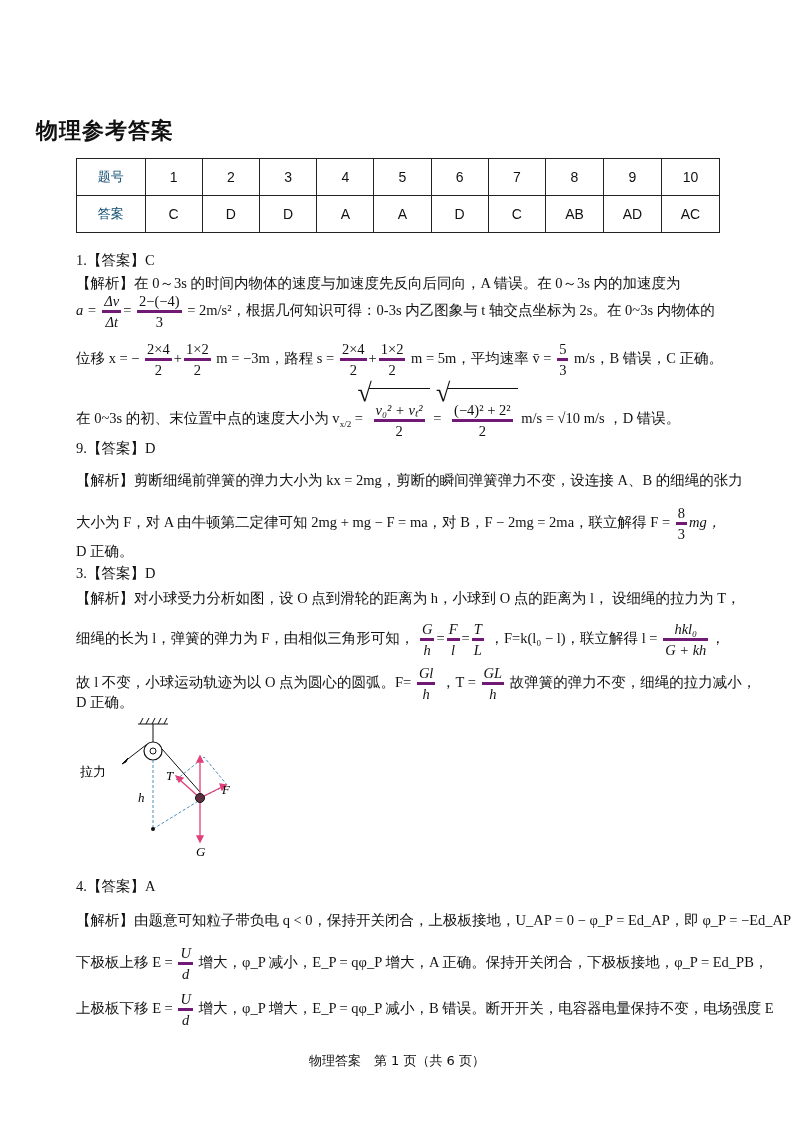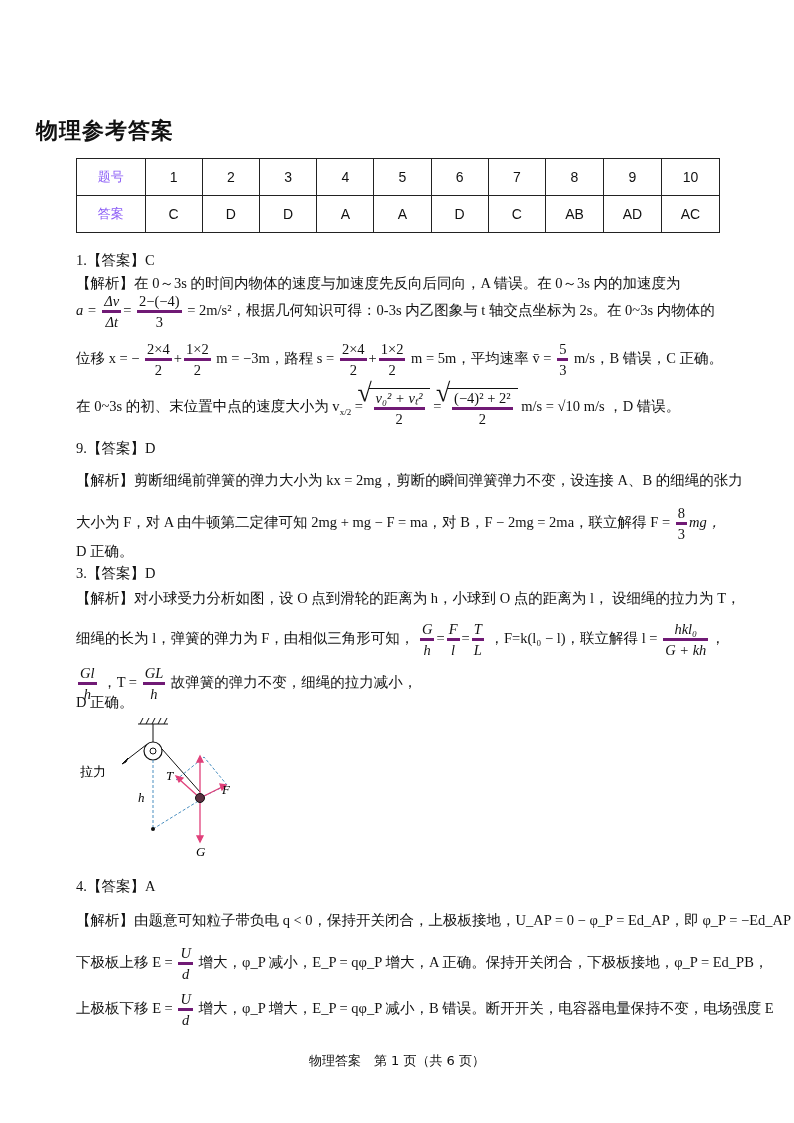--- a/index.html
+++ b/index.html
@@ -3,27 +3,27 @@
 <meta charset="utf-8">
 <style>
   html, body { margin:0; padding:0; background:#ffffff; }
   body { width:794px; height:1123px; position:relative; overflow:hidden;
          font-family:"Liberation Serif","DejaVu Serif",serif; color:#111; }
   .title { position:absolute; left:0; width:794px; top:116px; 
            font-family:"DejaVu Sans",sans-serif; font-weight:bold; font-size:22px; letter-spacing:1px;margin-left:36px; }
   table.ans { position:absolute; left:76px; top:158px; width:644px; border-collapse:collapse;
               font-family:"Liberation Sans",sans-serif; font-size:14px; }
   table.ans td { border:1px solid #222; text-align:center; height:34px; width:58px; }
-  table.ans td.h { width:70px; font-family:Liberation Sans, sans-serif; font-size:13px; color:#8b5cf6; }
+  table.ans td.h { width:70px; font-family:Liberation Sans, sans-serif; font-size:13px; color:#0c4a6e; }
   .line { position:absolute; left:76px; font-size:14.5px; white-space:nowrap; line-height:20px; }
   .m { font-style:italic; font-family:"Liberation Serif",serif; }
   .frac { display:inline-block; vertical-align:middle; text-align:center; margin:0 2px; line-height:18px; }
   .frac > span { display:block; padding:0 2px; }
   .frac > span.num { border-bottom:3px solid #701a75; }
-  .sqrt { display:inline-block; vertical-align:middle; border-top:1px solid #111; padding:0 3px; margin-left:2px; position:relative; }
+  .sqrt { display:inline-block; vertical-align:middle; border-top:1px solid #111; padding:12px 3px; margin-left:2px; position:relative; }
   .sqrt::before { content:"√"; position:absolute; left:-11px; top:-6px; font-size:26px; }
   sub, sup { font-size:9px;text-align:center; }
   .footer { position:absolute; left:0; width:794px; top:1052px; text-align:center;
             font-family:"DejaVu Sans",sans-serif; font-size:13px; }
   .diagram { position:absolute; left:76px; top:712px; }
 </style>
 </head>
 <body>
 
 <div class="title">物理参考答案</div>
@@ -95,20 +95,21 @@
 
 <div class="line" style="top:563px">3.【答案】D</div>
 <div class="line" style="top:588px">【解析】对小球受力分析如图，设 O 点到滑轮的距离为 h，小球到 O 点的距离为 l， 设细绳的拉力为 T，</div>
 <div class="line" style="top:620px">
   <span>细绳的长为 l，弹簧的弹力为 F，由相似三角形可知，</span>
   <span class="frac"><span class="num m">G</span><span class="m">h</span></span>=<span class="frac"><span class="num m">F</span><span class="m">l</span></span>=<span class="frac"><span class="num m">T</span><span class="m">L</span></span>
   <span>，F=k(l₀ − l)，联立解得 l =</span>
   <span class="frac"><span class="num m">hkl₀</span><span class="m">G + kh</span></span><span>，</span>
 </div>
 <div class="line" style="top:664px">
+  <span>故 l 不变，小球运动轨迹为以 O 点为圆心的圆弧。F=</span>
   <span class="frac"><span class="num m">Gl</span><span class="m">h</span></span>
   <span>，T =</span>
   <span class="frac"><span class="num m">GL</span><span class="m">h</span></span>
   <span>故弹簧的弹力不变，细绳的拉力减小，</span>
 </div>
 <div class="line" style="top:692px">D 正确。</div>
 
 <svg class="diagram" width="200" height="150" viewBox="0 0 200 150">
   <g stroke="#111" stroke-width="1">
     <line x1="62" y1="12" x2="92" y2="12"></line>

